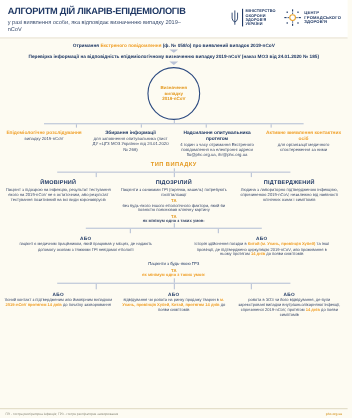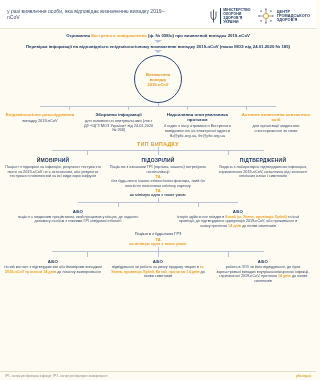--- a/index.html
+++ b/index.html
@@ -109,20 +109,21 @@
   }
   .footer .f-right{color:#d9a13b;font-weight:bold;}
 </style>
 </head>
 <body>
 
 <div class="page">
 
   <div class="header">
     <div class="htext">
+      <div class="htitle">АЛГОРИТМ ДІЙ ЛІКАРІВ-ЕПІДЕМІОЛОГІВ</div>
       <div class="hsub">у разі виявлення особи, яка відповідає визначенню випадку 2019–nCoV</div>
     </div>
     <div class="logos">
       <div class="logo">
         <svg class="trident" viewBox="0 0 14 28">
           <path d="M7 1 L7 27 M2 5 L2 15 Q2 20 7 22 M12 5 L12 15 Q12 20 7 22" stroke="#1f3864" stroke-width="1.6" fill="none"></path>
         </svg>
         <div class="moh-lines">
           <div>МІНІСТЕРСТВО</div>
           <div>ОХОРОНИ</div>

